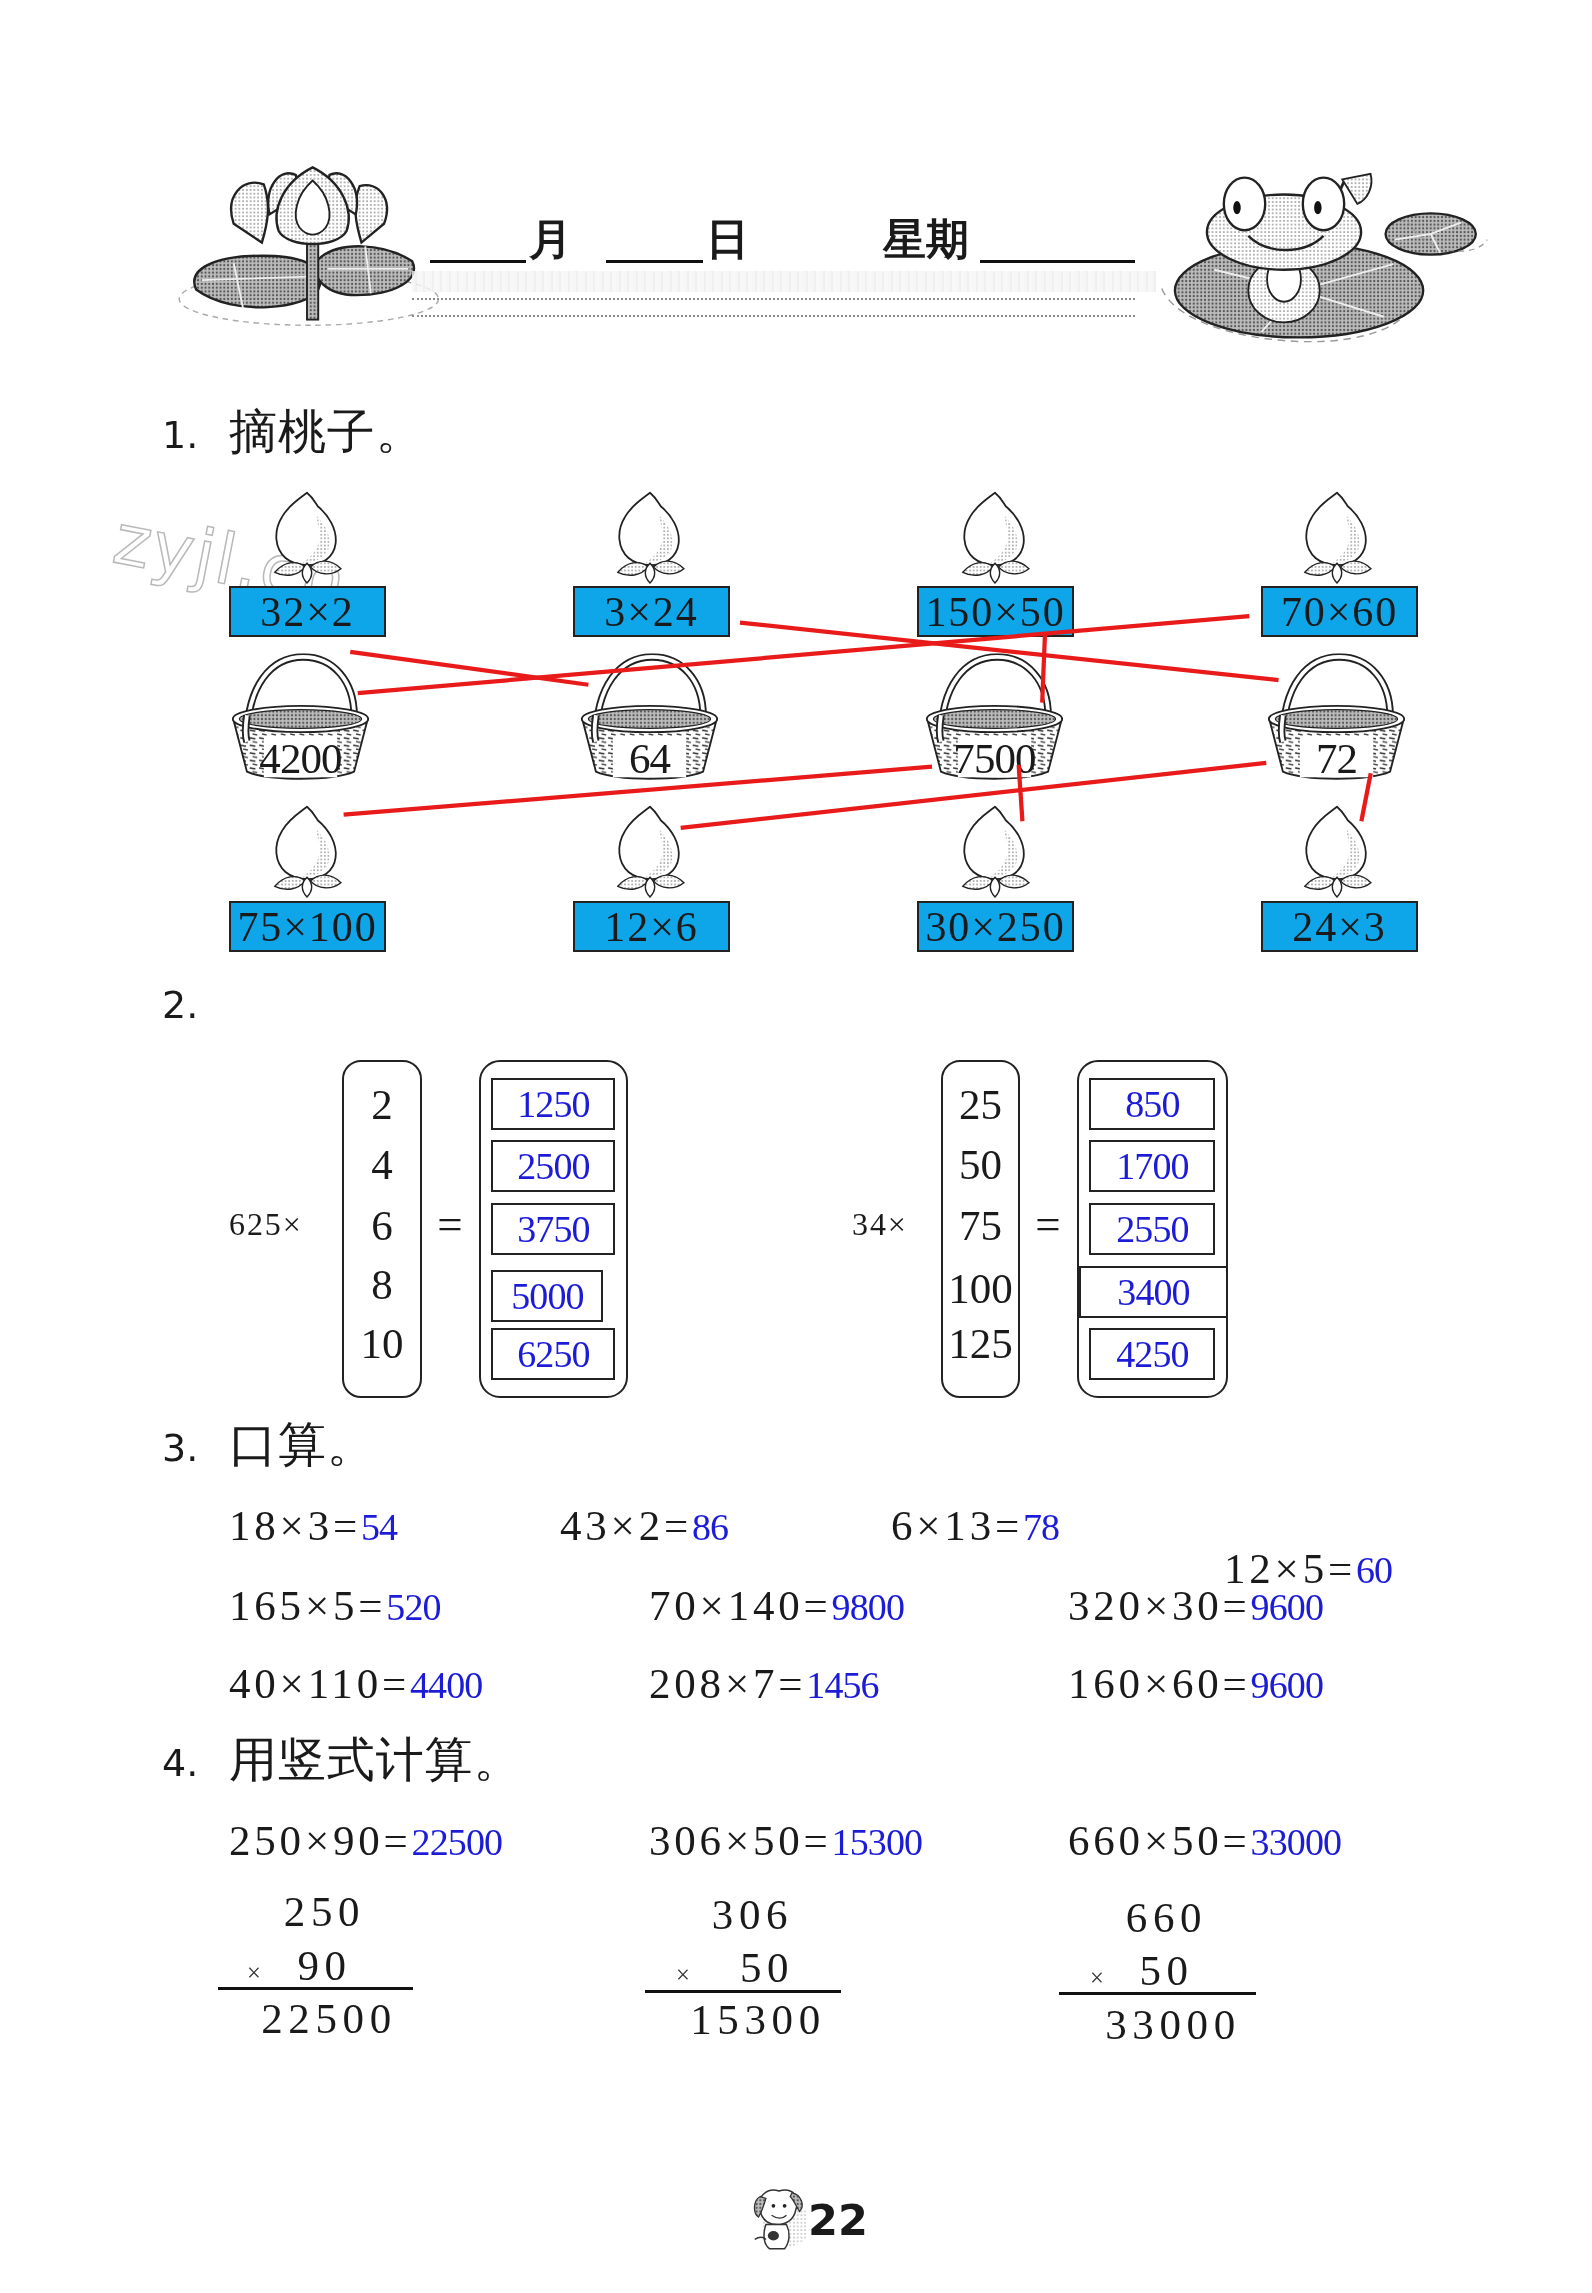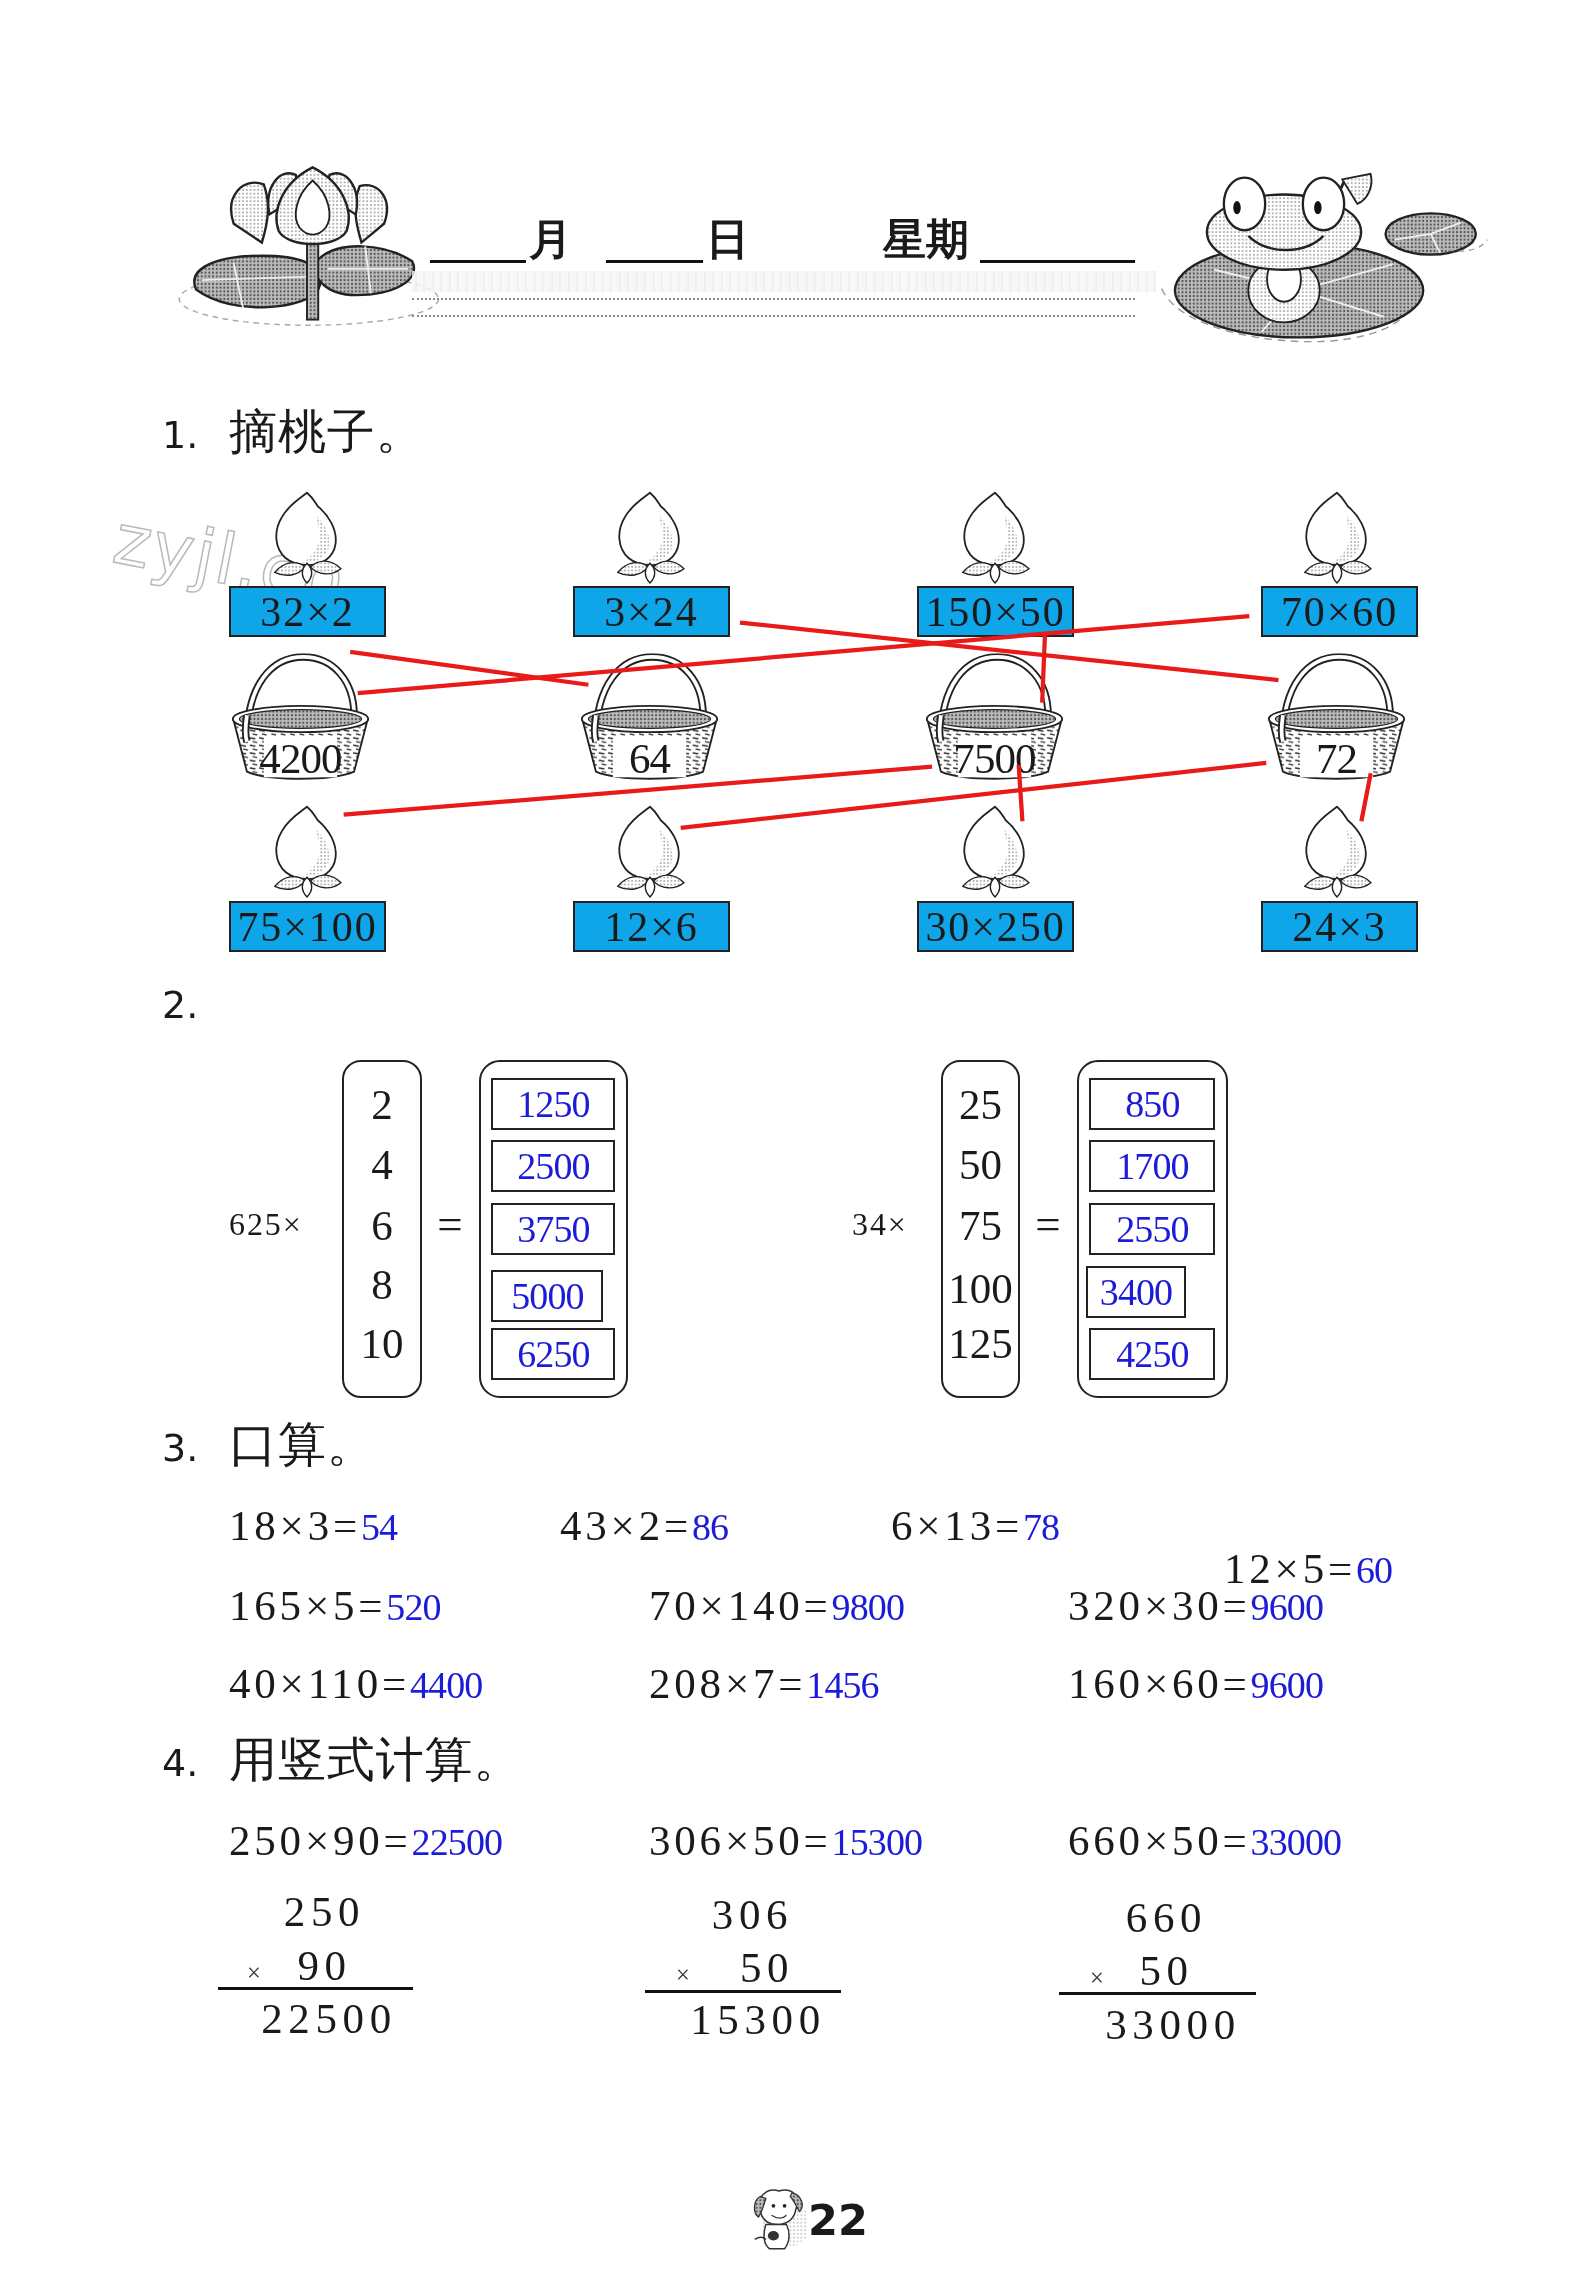--- a/index.html
+++ b/index.html
@@ -224,21 +224,21 @@
       <div class="rnum" style="top:76px">50</div>
       <div class="rnum" style="top:137px">75</div>
       <div class="rnum" style="top:200px">100</div>
       <div class="rnum" style="top:255px">125</div>
     </div>
     <div class="eqsign" style="left:179px">=</div>
     <div class="outer" style="left:225px;width:151px">
       <div class="inner" style="left:10.4px;width:126px;top:16px">850</div>
       <div class="inner" style="left:10.4px;width:126px;top:78px">1700</div>
       <div class="inner" style="left:10.4px;width:126px;top:141px">2550</div>
-      <div class="inner" style="left:7px;width:100px;top:204px">3400</div>
+      <div class="inner" style="left:0;width:149px;top:204px">3400</div>
       <div class="inner" style="left:10.4px;width:126px;top:266px">4250</div>
     </div>
   </div>
 
   <div class="qnum" style="left:162px;top:1422px">3.</div>
   <div class="qtitle" style="left:229px;top:1422px">口算。</div>
 
   <div class="eq" style="left:229px;top:1499px"><span class="ex">18×3=</span><span class="ans">54</span></div>
   <div class="eq" style="left:560px;top:1499px"><span class="ex">43×2=</span><span class="ans">86</span></div>
   <div class="eq" style="left:891px;top:1499px"><span class="ex">6×13=</span><span class="ans">78</span></div>

